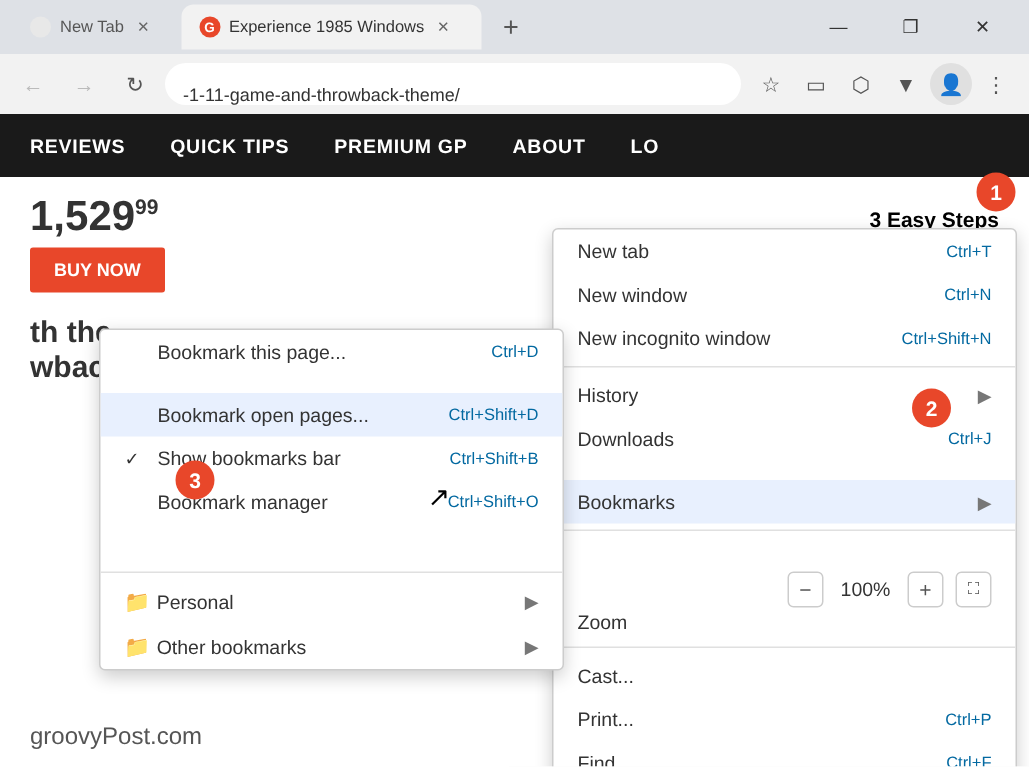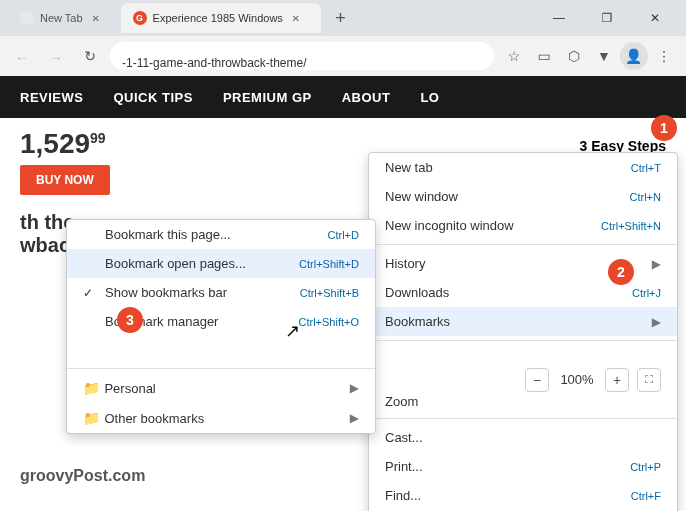--- a/index.html
+++ b/index.html
@@ -27,28 +27,28 @@
     .toolbar-icon { width: 28px; height: 28px; display: flex; align-items: center; justify-content: center; border-radius: 50%; cursor: pointer; color: #555; font-size: 14px; }
 
     
     .page-content { flex: 1; background: #fff; position: relative; overflow: hidden; }
     .site-nav { background: #1a1a1a; color: #fff; height: 42px; display: flex; align-items: center; padding: 0 20px; gap: 30px; font-size: 13px; font-weight: 600; }
     .site-nav-item { cursor: pointer; letter-spacing: 0.5px; }
     .page-body { padding: 10px 20px; background: #fff; }
     .price { font-size: 28px; font-weight: bold; color: #333; }
     .price sup { font-size: 14px; vertical-align: super; }
     .buy-btn { background: #e8472a; color: #fff; border: none; padding: 8px 16px; font-weight: bold; font-size: 12px; cursor: pointer; border-radius: 2px; margin-top: 5px; }
-    .groovy-logo { position: absolute; bottom: 26px; left: 20px; font-size: 16px; font-weight: bold; color: #555; }
+    .groovy-logo { position: absolute; bottom: 10px; left: 20px; font-size: 16px; font-weight: normal; color: #555; }
     .step-list { font-size: 13px; color: #333; margin-top: 5px; }
     .step-list div { margin: 2px 0; }
 
     
     .main-dropdown { position: absolute; right: 8px; top: 76px; width: 310px; background: #fff; border: 1px solid #ccc; box-shadow: 0 4px 12px rgba(0,0,0,0.2); z-index: 100; border-radius: 4px; overflow: hidden; font-size: 13px; }
     .dropdown-item { display: flex; align-items: center; justify-content: space-between; padding: 7px 16px; cursor: pointer; color: #333; }
-    .dropdown-item.active { background: #e8f0fe; }
+    .dropdown-item.active { background: #e8f0fe; margin-top: 13px; }
     .dropdown-item .shortcut { color: #0369a1; font-size: 11px; }
     .dropdown-item .arrow { color: #777; font-size: 12px; }
     .dropdown-divider { height: 1px; background: #e0e0e0; margin: 4px 0; }
     .zoom-row { display: flex; align-items: center; justify-content: space-between; padding: 5px 16px; }
     .zoom-label { color: #333; font-size: 13px; margin-top: 44px; }
     .zoom-controls { display: flex; align-items: center; gap: 8px; }
     .zoom-btn { width: 24px; height: 24px; display: flex; align-items: center; justify-content: center; border: 1px solid #ccc; border-radius: 4px; cursor: pointer; font-size: 14px; color: #555; }
     .zoom-value { font-size: 13px; color: #333; min-width: 40px; text-align: center; }
     .zoom-expand { width: 24px; height: 24px; display: flex; align-items: center; justify-content: center; border: 1px solid #ccc; border-radius: 4px; cursor: pointer; font-size: 11px; color: #555; }
 

